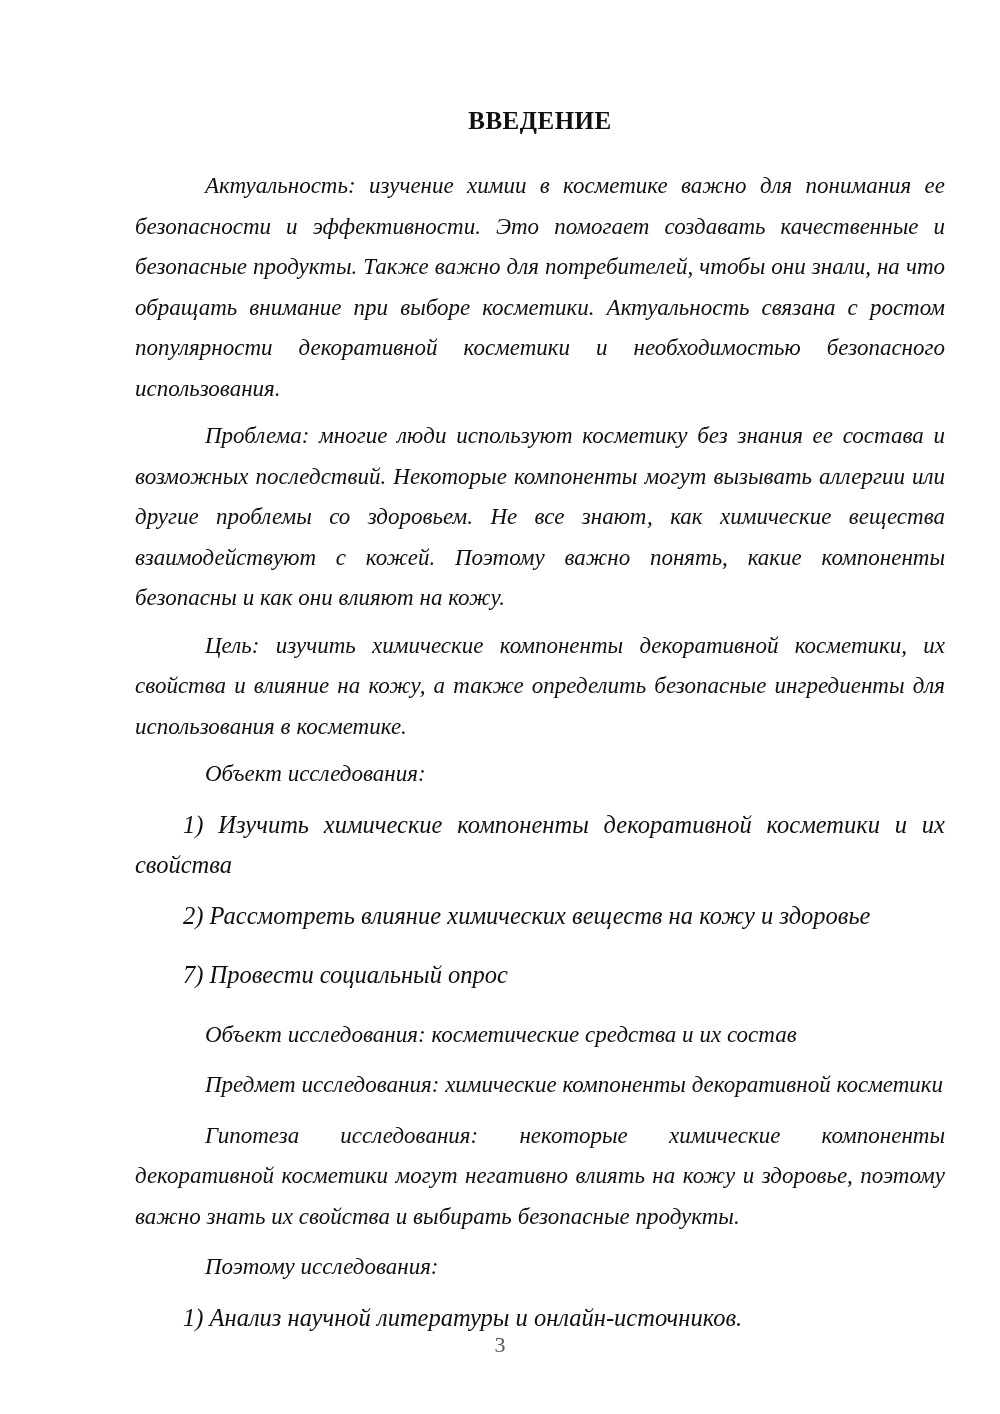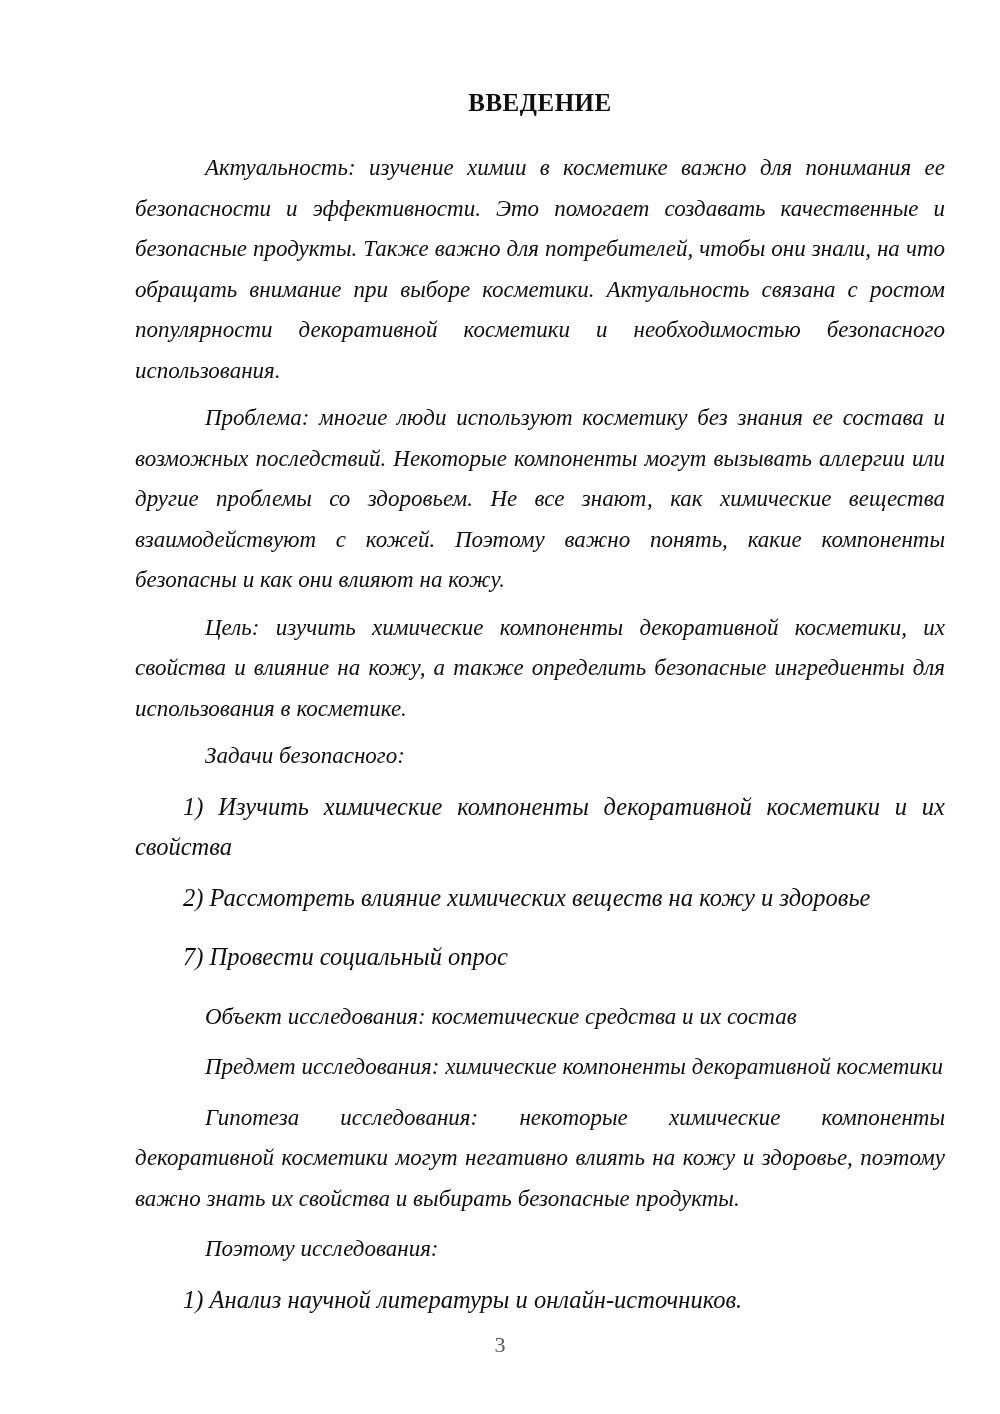--- a/index.html
+++ b/index.html
@@ -24,21 +24,21 @@
     position: absolute;
     left: 135px;
     top: 88px;
     width: 810px;
   }
   .doc-heading {
     font-size: 25px;
     font-weight: bold;
     text-align: center;
     letter-spacing: 0.5px;
-    margin: 0 0 30px 0;
+    margin: 18px 0 30px 0;
     line-height: 1.2;
   }
   .para {
     font-size: 23px;
     line-height: 40.5px;
     text-align: justify;
     text-align-last: left;
     text-indent: 70px;
     margin: 0 0 1px 0;
     hyphens: none;
@@ -84,21 +84,21 @@
     <div class="spacer-sm"></div>
 
     <p class="para">Проблема: многие люди используют косметику без знания ее состава и возможных последствий. Некоторые компоненты могут вызывать аллергии или другие проблемы со здоровьем. Не все знают, как химические вещества взаимодействуют с кожей. Поэтому важно понять, какие компоненты безопасны и как они влияют на кожу.</p>
 
     <div class="spacer-sm"></div>
 
     <p class="para">Цель: изучить химические компоненты декоративной косметики, их свойства и влияние на кожу, а также определить безопасные ингредиенты для использования в косметике.</p>
 
     <div class="spacer-sm"></div>
 
-    <p class="para">Задачи безопасного:</p>
+    <p class="para">Объект исследования:</p>
 
     <div class="spacer-md"></div>
 
     <p class="list-item">1)  Изучить химические компоненты декоративной косметики и их свойства</p>
 
     <div class="spacer-md"></div>
 
     <p class="list-item tight">2) Рассмотреть влияние химических веществ на кожу и здоровье</p>
 
     <div class="spacer-md"></div>

